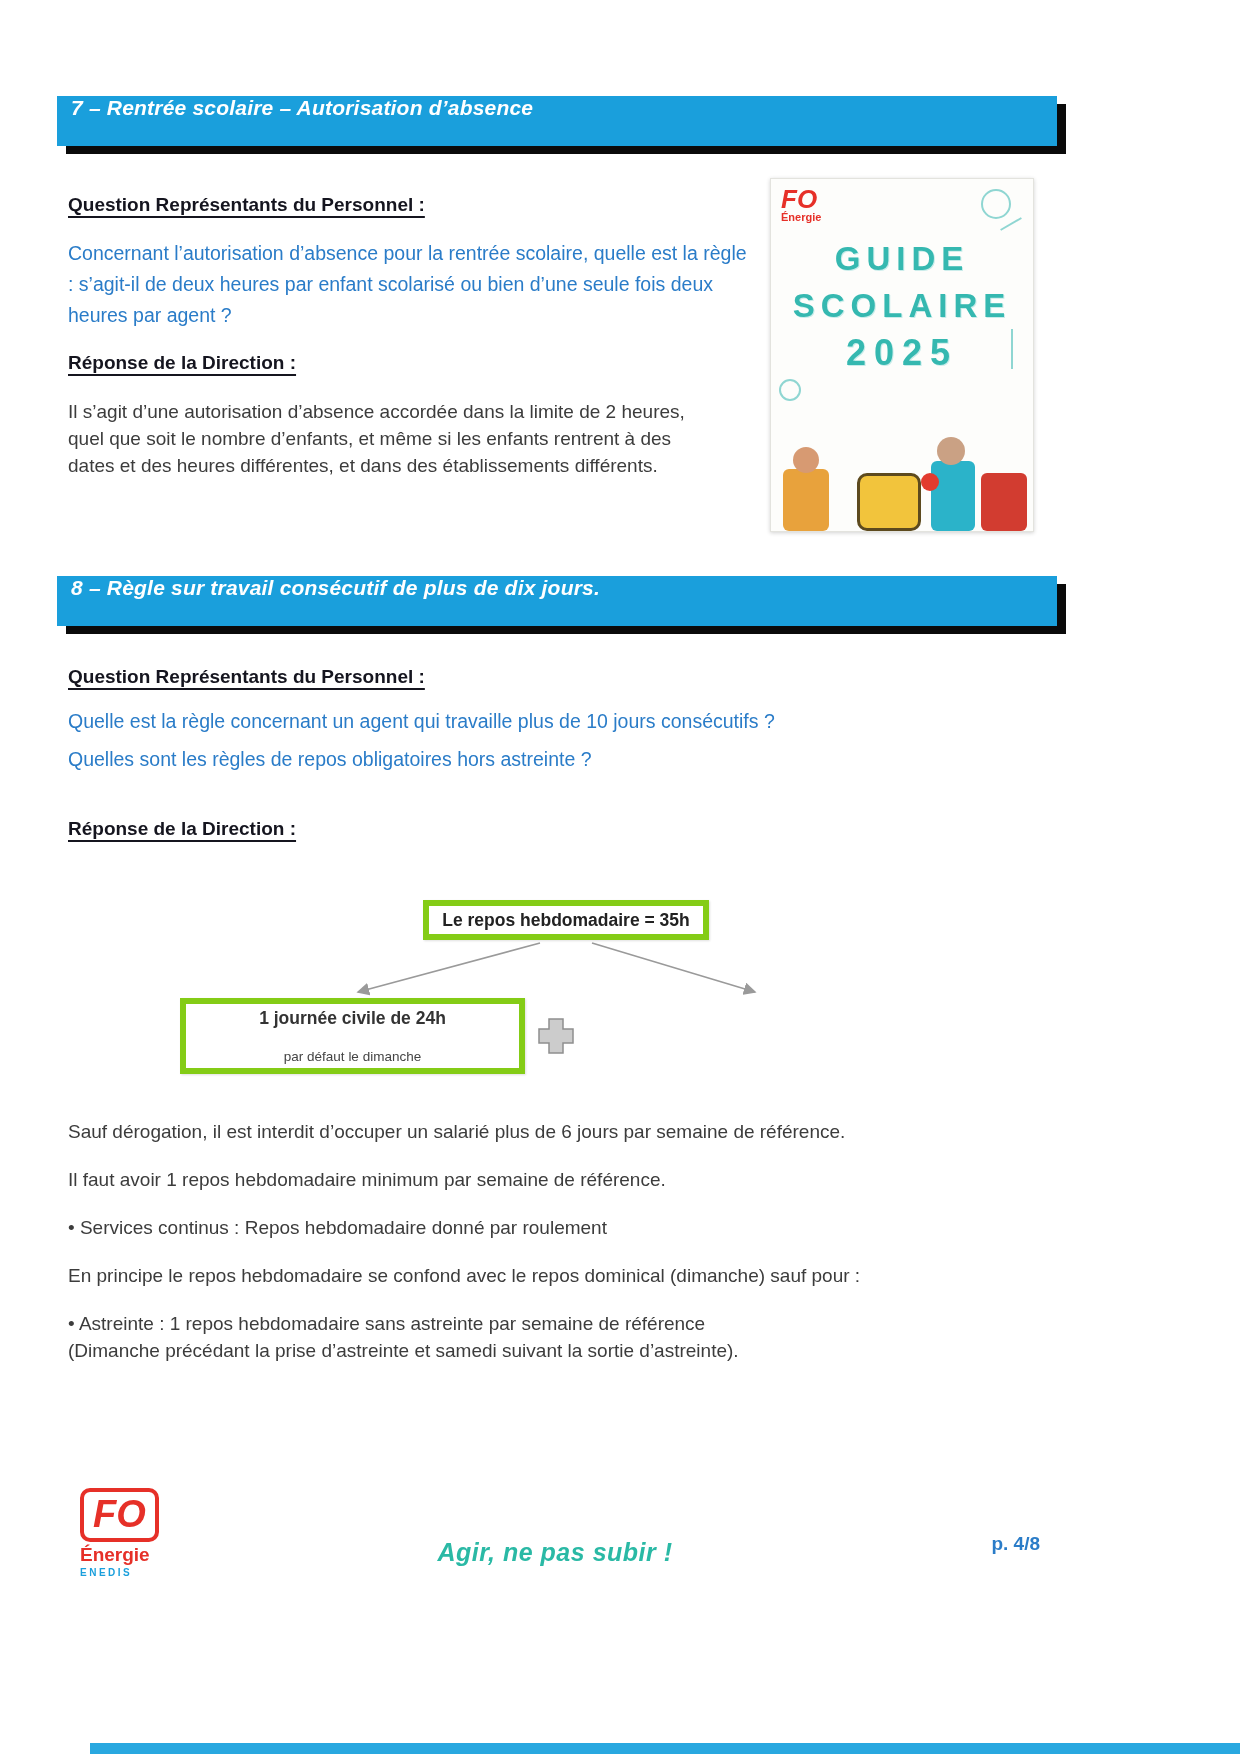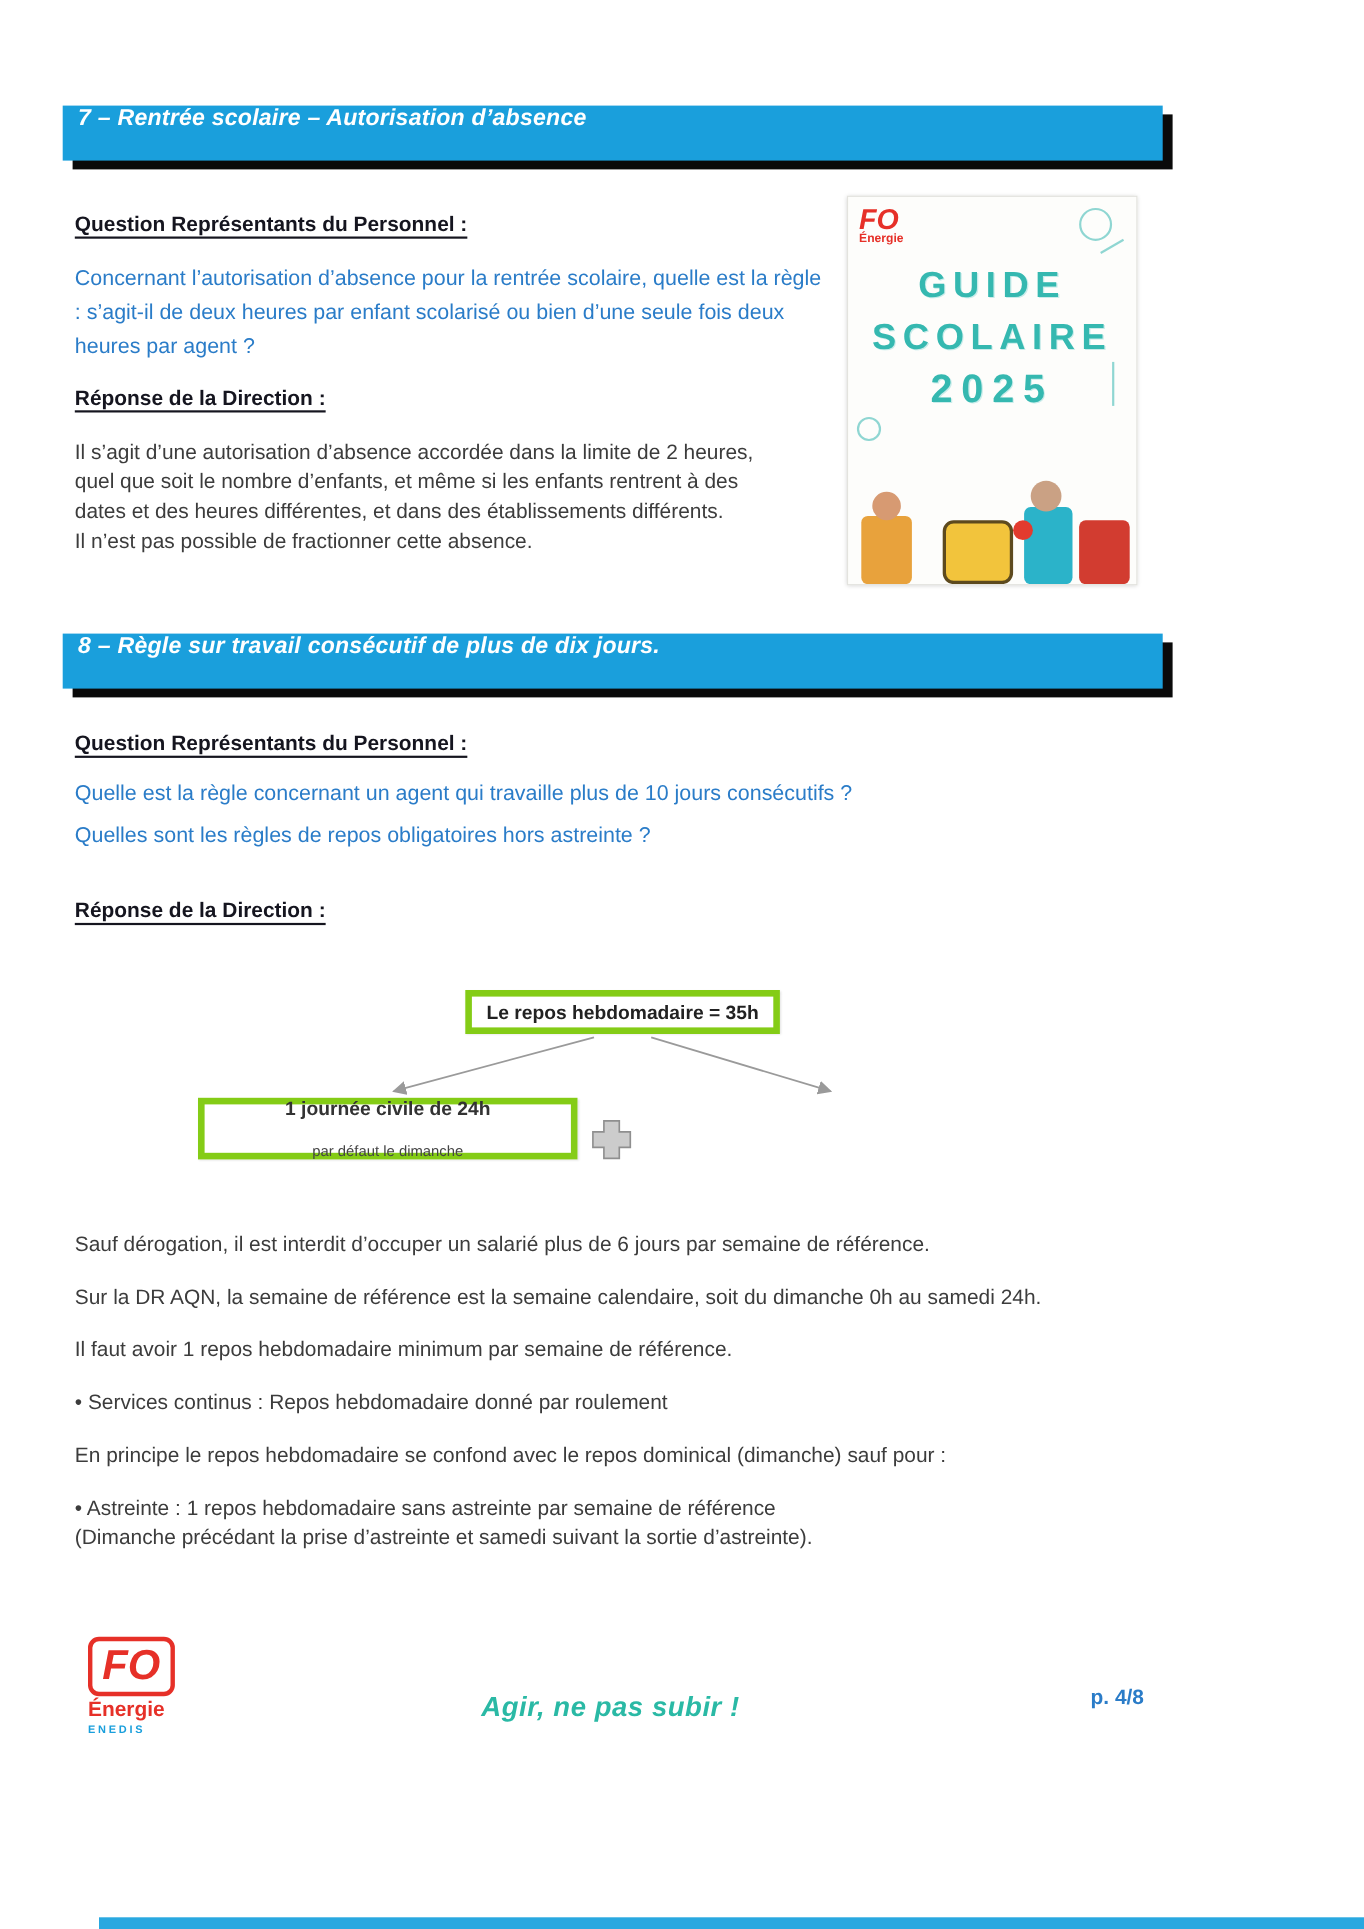--- a/index.html
+++ b/index.html
@@ -62,21 +62,21 @@
   .kid-shape{position:absolute;border-radius:6px;}
   
   .diagram{position:absolute;left:180px;top:900px;width:760px;height:185px;}
   .dg-box{
     position:absolute;background:#ffffff;border:6px solid #84cc16;
     box-sizing:border-box;display:flex;flex-direction:column;justify-content:center;
     text-align:center;box-shadow:1px 1px 2px rgba(0,0,0,.12);
   }
   .dg-top{left:243px;top:0;width:286px;height:40px;}
   .dg-top span{font-size:17.5px;font-weight:700;color:#222;}
-  .dg-left{left:0;top:98px;width:345px;height:56px;padding:6px;}
+  .dg-left{left:0;top:98px;width:345px;height:76px;padding:6px;}
   .dg-right{left:405px;top:98px;width:355px;height:84px;padding:6px;}
   .dg-title{font-size:17.5px;font-weight:600;color:#333;}
   .dg-title-b{font-size:17px;font-weight:700;color:#222;}
   .dg-sub{font-size:13.5px;color:#444;margin-top:19px;line-height:17px;}
   .dg-arrows{position:absolute;left:0;top:40px;width:760px;height:58px;}
   .dg-plus{position:absolute;left:352px;top:112px;width:48px;height:48px;}
   
   .paras{position:absolute;left:68px;top:1118px;width:1080px;}
   .paras p{
     margin:0 0 21px 0;color:#3c3c3c;font-size:19px;line-height:27px;
@@ -138,21 +138,20 @@
       <div class="kid-shape" style="left:166px;bottom:66px;width:28px;height:28px;border-radius:50%;background:#caa184;"></div>
       <div class="kid-shape" style="left:210px;bottom:0;width:46px;height:58px;background:#d23c30;"></div>
       <div class="kid-shape" style="left:150px;bottom:40px;width:18px;height:18px;border-radius:50%;background:#e23b2e;"></div>
     </div>
   </div>
 
   <div class="subheading" style="top:352px;">Réponse de la Direction :</div>
 
   <div class="atext" style="top:398px;width:645px;">
     <div>Il s’agit d’une autorisation d’absence accordée dans la limite de 2 heures, quel que soit le nombre d’enfants, et même si les enfants rentrent à des dates et des heures différentes, et dans des établissements différents.</div>
-    <div>Il n’est pas possible de fractionner cette absence.</div>
   </div>
 
   <div class="banner" style="top:576px;">
     <span>8 – Règle sur travail consécutif de plus de dix jours.</span>
   </div>
 
   <div class="subheading" style="top:666px;">Question Représentants du Personnel :</div>
 
   <div class="qtext" style="top:706px;width:900px;">Quelle est la règle concernant un agent qui travaille plus de 10 jours consécutifs ?</div>
   <div class="qtext" style="top:744px;width:900px;">Quelles sont les règles de repos obligatoires hors astreinte ?</div>
@@ -176,21 +175,20 @@
       <div class="dg-title">1 journée civile de 24h</div>
       <div class="dg-sub">par défaut le dimanche</div>
     </div>
     <svg class="dg-plus" viewBox="0 0 48 48">
       <path d="M17 7 h14 v10 h10 v14 h-10 v10 h-14 v-10 h-10 v-14 h10 z" fill="#cccccc" stroke="#8f8f8f" stroke-width="1.5"></path>
     </svg>
   </div>
 
   <div class="paras">
     <p>Sauf dérogation, il est interdit d’occuper un salarié plus de 6 jours par semaine de référence.</p>
-    <p>Sur la DR AQN, la semaine de référence est la semaine calendaire, soit du dimanche 0h au samedi 24h.</p>
     <p>Il faut avoir 1 repos hebdomadaire minimum par semaine de référence.</p>
     <p>• Services continus : Repos hebdomadaire donné par roulement</p>
     <p>En principe le repos hebdomadaire se confond avec le repos dominical (dimanche) sauf pour :</p>
     <p>• Astreinte : 1 repos hebdomadaire sans astreinte par semaine de référence
 (Dimanche précédant la prise d’astreinte et samedi suivant la sortie d’astreinte).</p>
   </div>
 
   <div class="footer-logo">
     <div class="fo-box">
       <span>FO</span>

